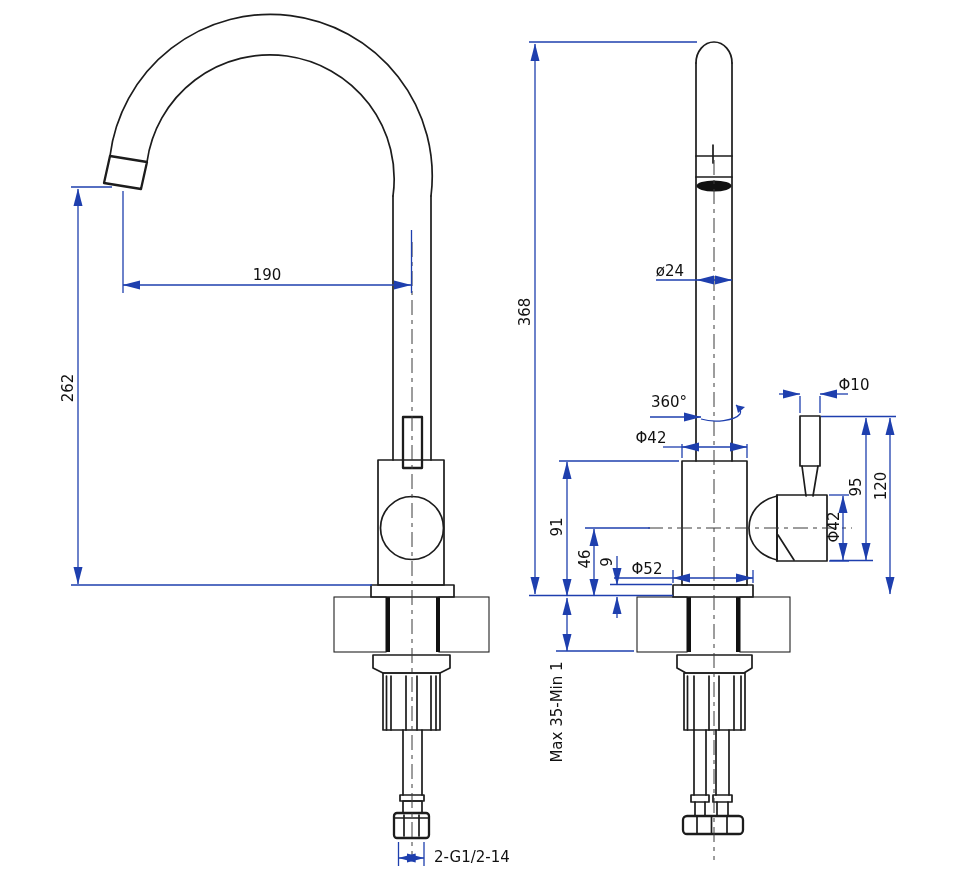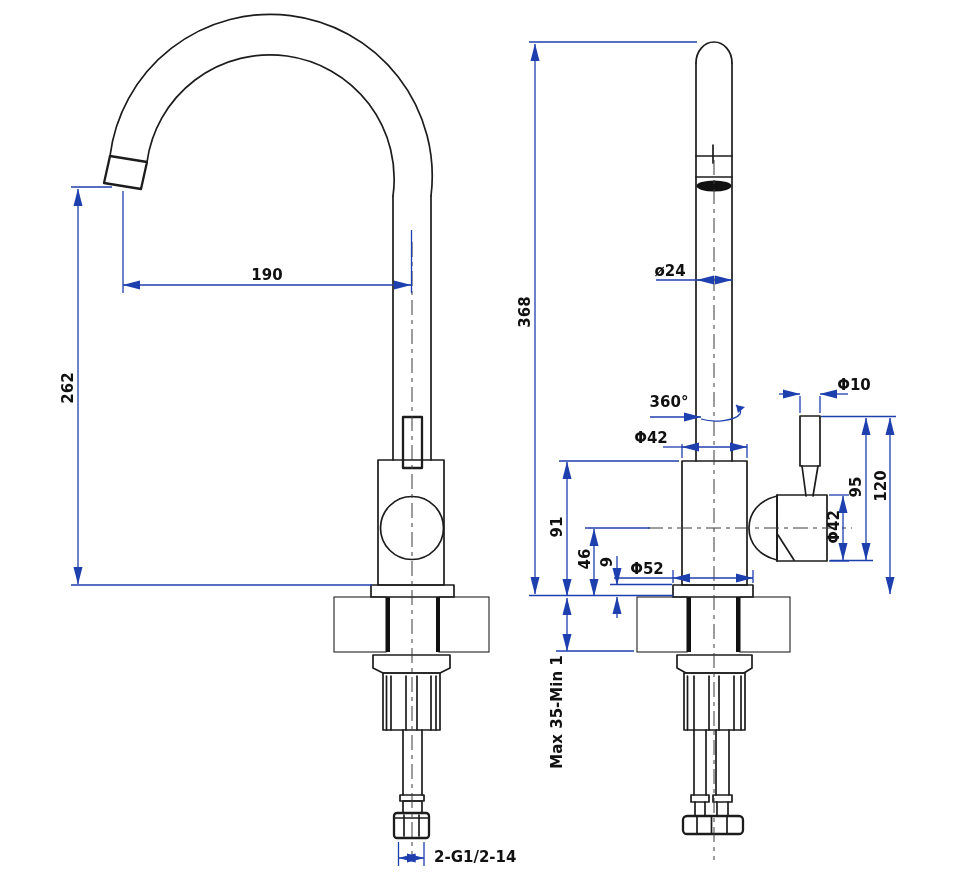--- a/index.html
+++ b/index.html
@@ -1,17 +1,17 @@
 <!DOCTYPE html>
 <html><head>
 <meta charset="utf-8">
 <style>
   html,body{margin:0;padding:0;background:#ffffff;}
   .canvas{position:relative;width:924px;height:894px;background:#ffffff;overflow:hidden;
-          font-family:"DejaVu Sans","Liberation Sans",sans-serif;font-weight:bold;}
+          font-family:"DejaVu Sans","Liberation Sans",sans-serif;}
   svg{display:block;}
   .ol{stroke:#1c1c1c;stroke-width:1.7;fill:none;stroke-linecap:round;stroke-linejoin:round;}
   .ol2{stroke:#1c1c1c;stroke-width:2.3;fill:none;stroke-linejoin:round;}
   .thick{stroke:#111111;stroke-width:4;fill:none;}
   .cl{stroke:#3a3a3a;stroke-width:1;fill:none;stroke-dasharray:15 5 4 5;}
   .dim{stroke:#1e3fae;stroke-width:1.3;fill:none;}
   .dimtxt{fill:#111111;font-size:15px;}
   .peb{fill:#ffffff;stroke:#222222;stroke-width:1.1;}
 </style>
 </head>

